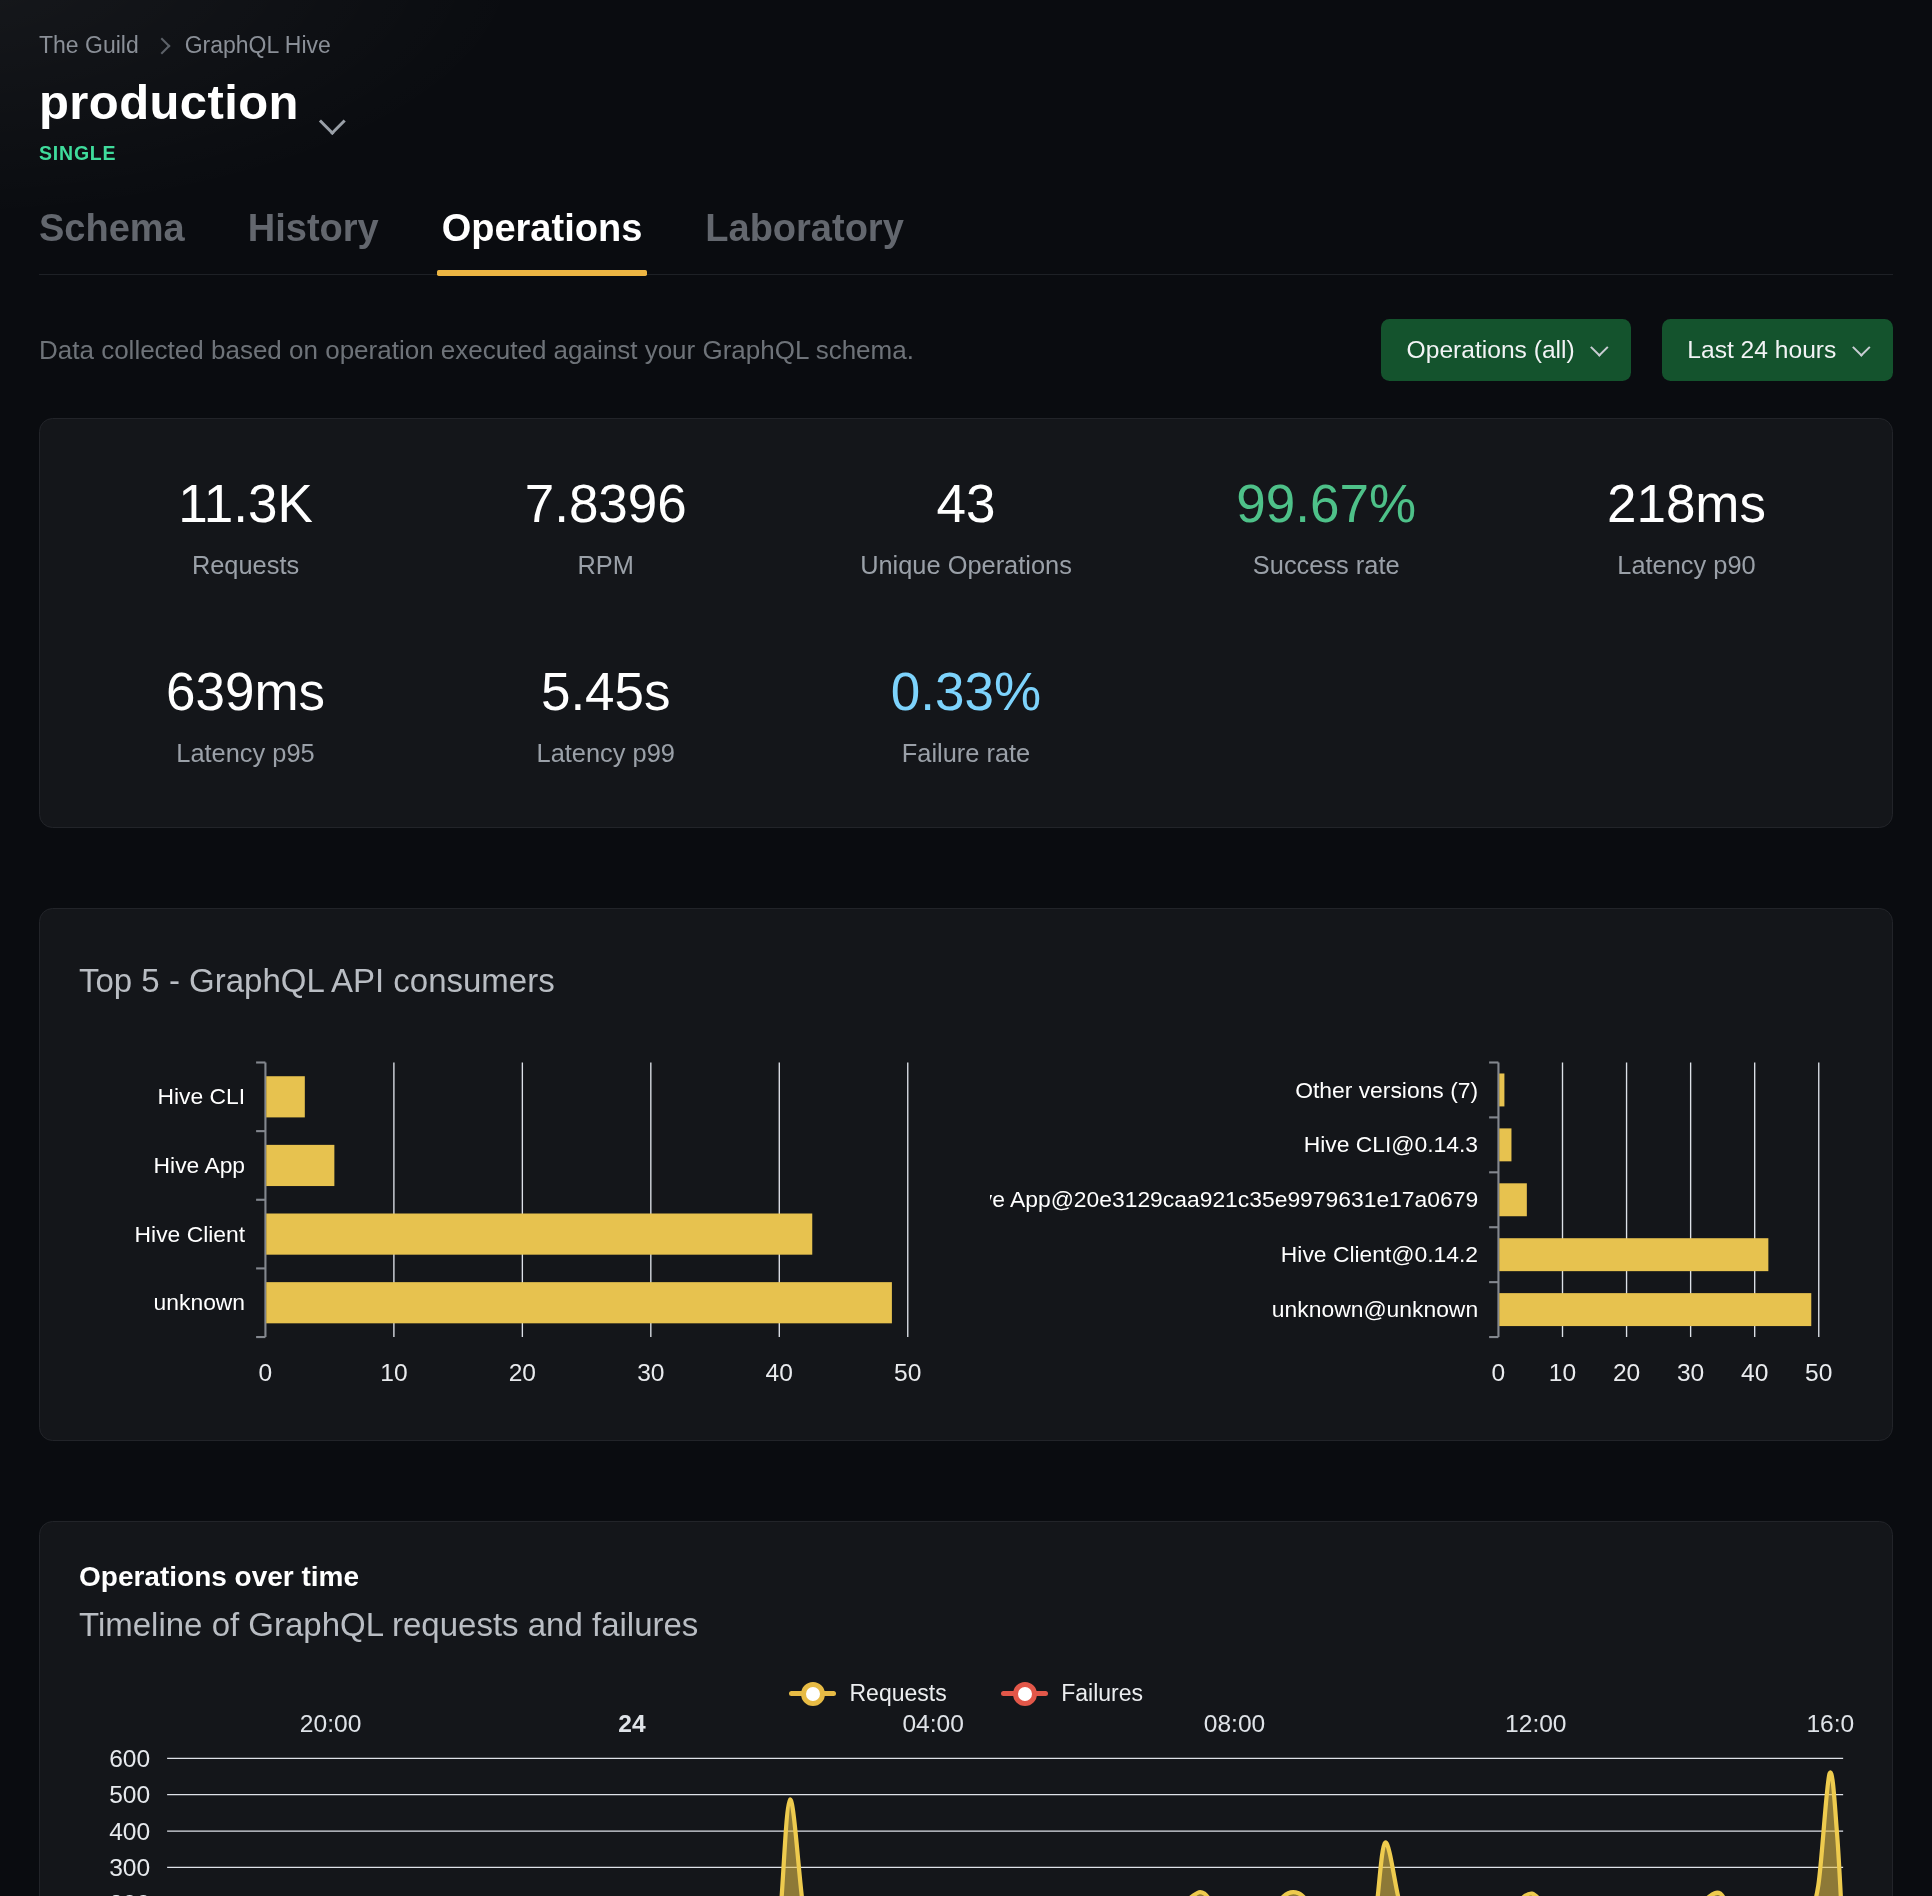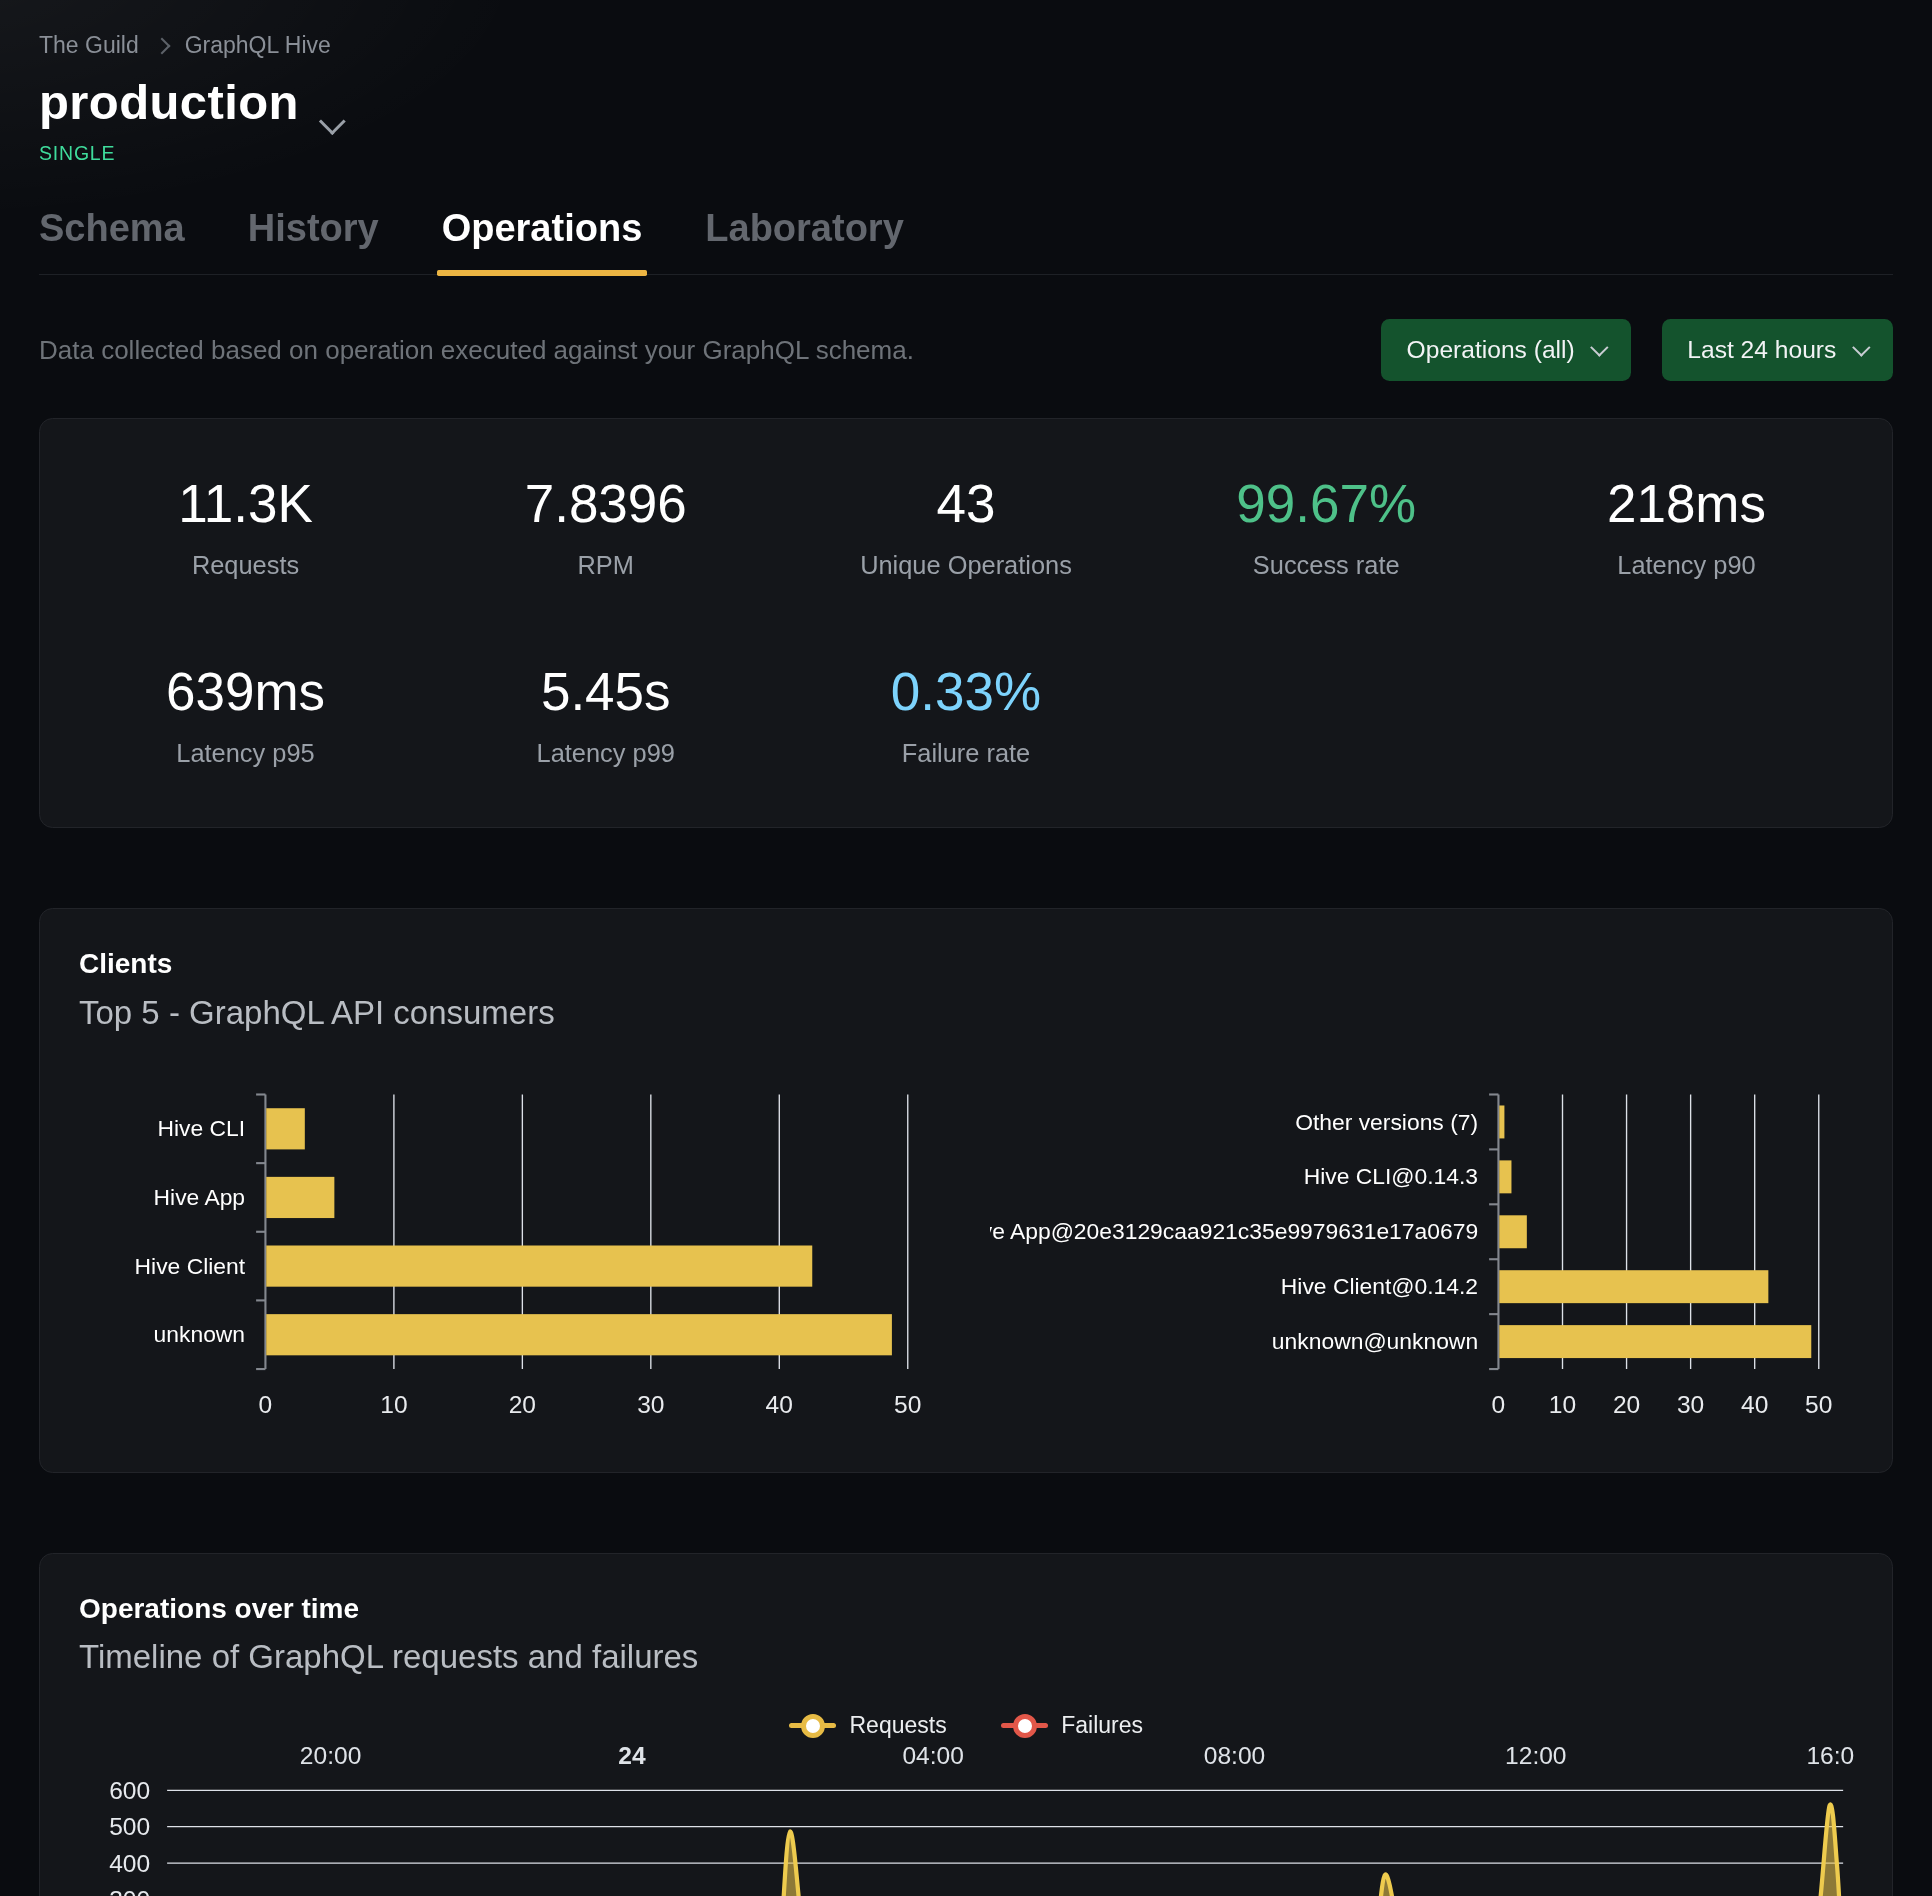--- a/index.html
+++ b/index.html
@@ -11,21 +11,21 @@
   .header { padding:32px 39px 0;
     background: radial-gradient(932px 390px at -4% -12%, rgba(255,255,255,0.055), transparent 65%); }
   .breadcrumb { display:flex; align-items:center; gap:15.3px; font-size:23px; color:#8a8f97; }
   .breadcrumb .crumb { cursor:pointer; }
   .crumb-sep { width:12px; height:12px; border-right:2.5px solid #5d6269; border-top:2.5px solid #5d6269;
     transform:rotate(45deg); margin:0 1.7px; }
   .title-row { display:flex; align-items:flex-end; gap:24px; margin-top:15.3px; cursor:pointer; }
   .project-title { font-size:49px; font-weight:700; letter-spacing:0.4px; }
   .chev-down { width:18.6px; height:18.6px; border-right:3.4px solid #9aa0a8; border-bottom:3.4px solid #9aa0a8;
     transform:rotate(45deg); margin-top:-8.5px; }
-  .badge { margin-top:12px; font-size:19.5px; font-weight:400; letter-spacing:0.8px; color:#3fdc9c; }
+  .badge { margin-top:12px; font-size:19.5px; font-weight:700; letter-spacing:0.8px; color:#3fdc9c; }
   .tabs { display:flex; gap:63px; margin-top:42px; padding:0 0; border-bottom:1.7px solid #1e2126; }
   .tab { font-size:38px; font-weight:700; color:#63676e; padding-bottom:24px; position:relative; cursor:pointer; }
   .tab.active { color:#ffffff; }
   .tab.active::after { content:""; position:absolute; left:-5.1px; right:-5.1px; bottom:-1.7px; height:6px;
     background:#ecb543; border-radius:1.7px; }
 
   
   .content { padding:0 39px; }
   .toolbar { display:flex; align-items:center; justify-content:space-between; margin-top:44px;text-align:right; }
   .toolbar-desc { font-size:26px; color:#6e7379; }
@@ -129,21 +129,20 @@
           <div class="stat-value ">5.45s</div>
           <div class="stat-label">Latency p99</div>
         </div>
         <div class="stat">
           <div class="stat-value red">0.33%</div>
           <div class="stat-label">Failure rate</div>
         </div>
       </div>
 
     <div class="card chart-card">
-      <div class="card-title">Clients</div>
       <div class="card-subtitle">Top 5 - GraphQL API consumers</div>
       <div class="charts-row">
         <svg id="barChart0" width="864" height="339" viewBox="0 0 1019 400">
             <line x1="371.6" y1="10" x2="371.6" y2="334" stroke="#dde1e8" stroke-width="1.6"></line>
             <line x1="523.2" y1="10" x2="523.2" y2="334" stroke="#dde1e8" stroke-width="1.6"></line>
             <line x1="674.8" y1="10" x2="674.8" y2="334" stroke="#dde1e8" stroke-width="1.6"></line>
             <line x1="826.4" y1="10" x2="826.4" y2="334" stroke="#dde1e8" stroke-width="1.6"></line>
             <line x1="978" y1="10" x2="978" y2="334" stroke="#dde1e8" stroke-width="1.6"></line>
             <line x1="220" y1="10" x2="220" y2="334" stroke="#83878e" stroke-width="2.5"></line>
             <line x1="209" y1="10" x2="220" y2="10" stroke="#83878e" stroke-width="2.5"></line>

